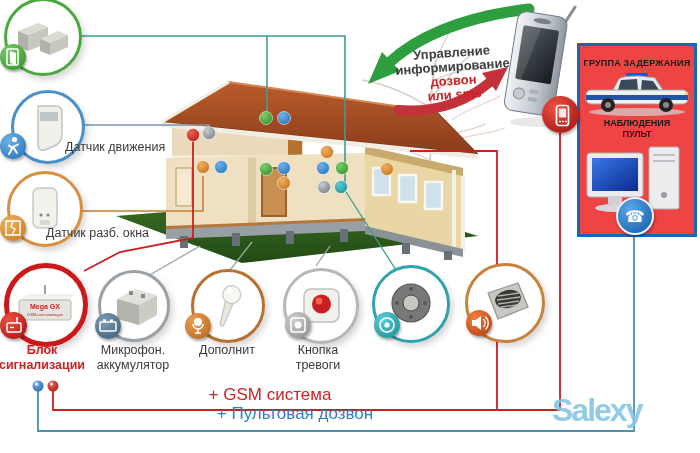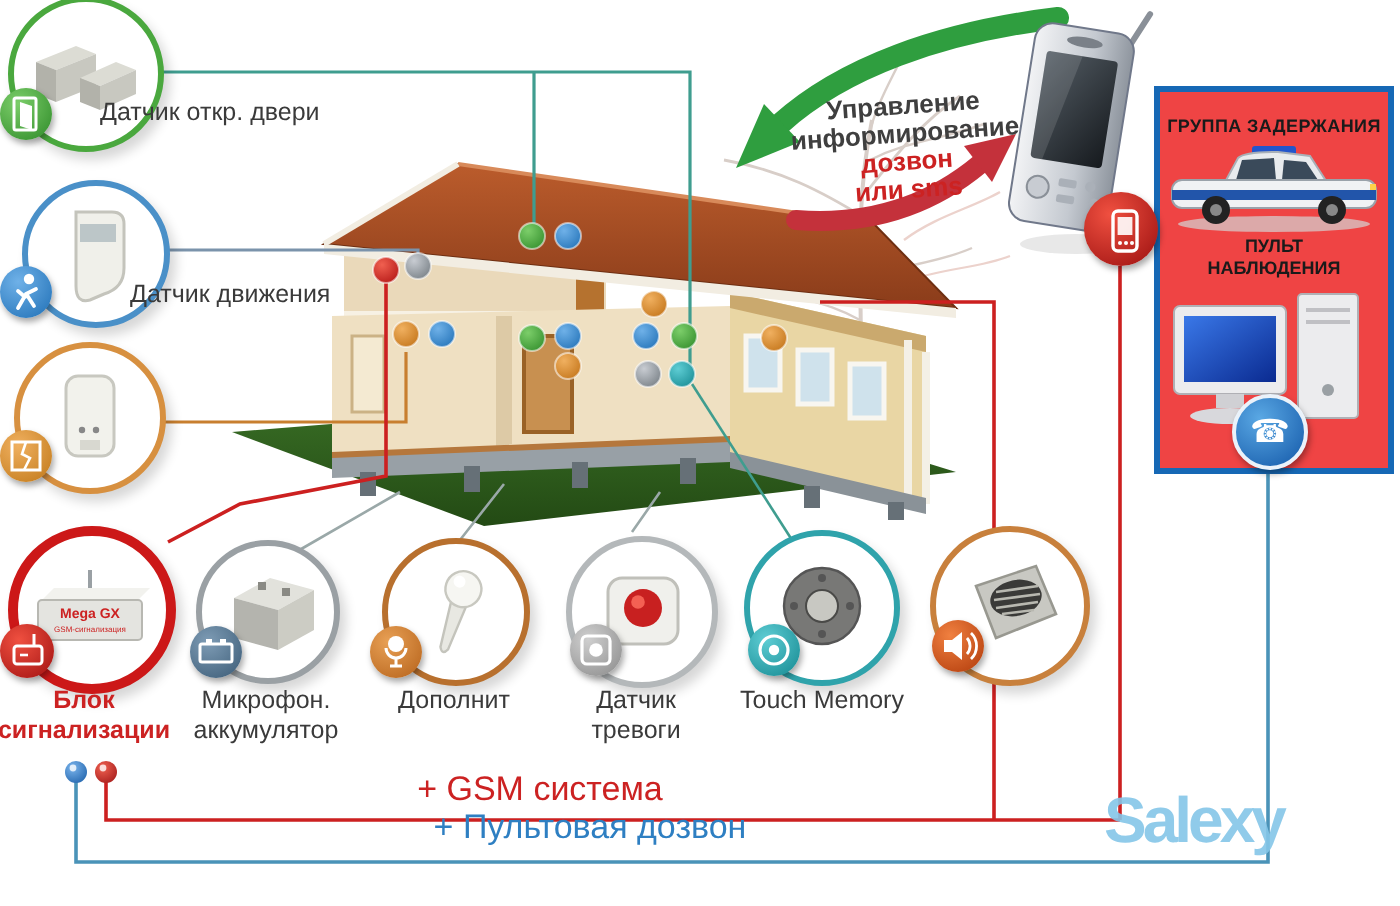--- a/index.html
+++ b/index.html
@@ -196,21 +196,20 @@
         <polygon points="26,22 36,26 36,38 26,34" fill="#b2b2aa"></polygon>
       <polygon points="36,26 54,18 54,30 36,38" fill="#c8c8c0"></polygon>
     </svg>
   </div>
   <div class="badge b-green" style="left:0;top:44px;width:26px;height:26px;">
     <svg width="26" height="26" viewBox="0 0 26 26">
         <rect x="7" y="5" width="11" height="16" rx="1" fill="none" stroke="#fff" stroke-width="1.5"></rect>
         <polygon points="10,7 16,9 16,21 10,19" fill="#fff"></polygon>
       </svg>
   </div>
-  <div class="lbl" style="left:50px;top:49px;">Датчик откр. двери</div>
 
   <div class="node" style="left:11px;top:90px;width:68px;height:68px;border:3px solid #4a90c8;">
     <svg width="38" height="50" viewBox="0 0 38 50">
       <path d="M9,4 h18 q6,0 6,6 v22 q0,10 -10,13 l-7,3 q-7,2 -7,-7 Z" fill="#f0f0ea" stroke="#c4c4bc" stroke-width="1.5"></path>
       <rect x="11" y="10" width="18" height="9" fill="#bcc6c8"></rect>
     </svg>
   </div>
   <div class="badge b-blue" style="left:0;top:133px;width:26px;height:26px;">
     <svg width="26" height="26" viewBox="0 0 26 26">
         <circle cx="14.5" cy="6.5" r="2.6" fill="#fff"></circle>
@@ -226,20 +225,21 @@
         <circle cx="20" cy="30" r="1.6" fill="#888"></circle>
       <rect x="12" y="35" width="10" height="5" fill="#d8d8d0"></rect>
     </svg>
   </div>
   <div class="badge b-orange" style="left:0;top:215px;width:26px;height:26px;">
     <svg width="26" height="26" viewBox="0 0 26 26">
         <rect x="6" y="6" width="14" height="14" fill="none" stroke="#fff" stroke-width="1.5"></rect>
         <path d="M13,6 L11,12 L15,14 L12,20" stroke="#fff" stroke-width="1.3" fill="none"></path>
       </svg>
   </div>
+  <div class="lbl" style="left:46px;top:226px;">Датчик разб. окна</div>
 
   <div class="node" style="left:4px;top:263px;width:74px;height:74px;border:5px solid #cc1818;">
     <svg width="62" height="42" viewBox="0 0 62 42">
       <line x1="30" y1="1" x2="30" y2="11" stroke="#9aa0a4" stroke-width="2"></line>
       <polygon points="6,16 12,10 60,10 54,16" fill="#f2f2ee"></polygon>
       <rect x="4" y="16" width="52" height="20" rx="2" fill="#e4e4e0" stroke="#b8b8b2" stroke-width="1"></rect>
       <text x="30" y="25" text-anchor="middle" font-size="7" font-weight="bold" fill="#cc2222">Mega GX</text>
       <text x="30" y="32" text-anchor="middle" font-size="4" fill="#cc2222">GSM-сигнализация</text>
     </svg>
   </div>
@@ -293,39 +293,38 @@
       <circle cx="24.5" cy="21" r="9.5" fill="#c82020"></circle>
         <circle cx="22" cy="18" r="3.4" fill="#ff7060" opacity=".8"></circle>
     </svg>
   </div>
   <div class="badge b-gray" style="left:285px;top:312px;width:26px;height:26px;">
     <svg width="26" height="26" viewBox="0 0 26 26">
         <rect x="6" y="6" width="14" height="14" rx="2.5" fill="none" stroke="#fff" stroke-width="1.6"></rect>
         <circle cx="13" cy="13" r="3.4" fill="#fff"></circle>
       </svg>
   </div>
-  <div class="lbl center" style="left:276px;top:343px;width:84px;">Датчик тревоги</div>
+  <div class="lbl center" style="left:276px;top:343px;width:84px;">Кнопка тревоги</div>
 
   <div class="node" style="left:372px;top:265px;width:72px;height:72px;border:3px solid #2fa3ab;">
     <svg width="50" height="48" viewBox="0 0 50 48">
       <circle cx="25" cy="23" r="19" fill="#787876" stroke="#555" stroke-width="1.2"></circle>
       <circle cx="25" cy="23" r="8" fill="#c8c8c2" stroke="#4a4a48" stroke-width="1"></circle>
       <circle cx="25" cy="9" r="2" fill="#555"></circle>
         <circle cx="11" cy="23" r="2" fill="#555"></circle>
       <circle cx="39" cy="23" r="2" fill="#555"></circle>
         <circle cx="25" cy="37" r="2" fill="#555"></circle>
     </svg>
   </div>
   <div class="badge b-teal" style="left:374px;top:312px;width:26px;height:26px;">
     <svg width="26" height="26" viewBox="0 0 26 26">
         <circle cx="13" cy="13" r="7" fill="none" stroke="#fff" stroke-width="1.6"></circle>
         <circle cx="13" cy="13" r="2.6" fill="#fff"></circle>
       </svg>
   </div>
-  <div class="lbl center" style="left:352px;top:343px;width:118px;">Touch Memory</div>
 
   <div class="node" style="left:465px;top:263px;width:74px;height:74px;border:3px solid #c8803c;">
     <svg width="54" height="48" viewBox="0 0 54 48">
       <polygon points="10,14 40,4 50,28 20,40" fill="#c8c8c2" stroke="#989890" stroke-width="1.3"></polygon>
       <ellipse cx="30" cy="20" rx="13" ry="9" transform="rotate(-12 30 20)" fill="#3a3a38"></ellipse>
       <g stroke="#b8b8b0" stroke-width="1.3">
         <line x1="20" y1="17" x2="41" y2="14"></line>
           <line x1="19" y1="21" x2="42" y2="18"></line>
         <line x1="20" y1="25" x2="41" y2="22"></line>
           <line x1="23" y1="28" x2="39" y2="26"></line>
@@ -392,22 +391,22 @@
       <polygon points="60,10 71,11 77,20 59,20" fill="#3a4a5a"></polygon>
       <rect x="4" y="20" width="102" height="14" rx="5" fill="#f0f2f4" stroke="#9aa2aa" stroke-width="1"></rect>
       <rect x="4" y="25" width="102" height="5" fill="#2255aa"></rect>
       <circle cx="26" cy="35" r="7" fill="#222"></circle>
         <circle cx="26" cy="35" r="3" fill="#888"></circle>
       <circle cx="84" cy="35" r="7" fill="#222"></circle>
         <circle cx="84" cy="35" r="3" fill="#888"></circle>
       <rect x="103" y="22" width="3" height="3" fill="#ffd24a"></rect>
     </svg>
     <div class="panel-sub">
+      <div>НАБЛЮДЕНИЯ</div>
       <div>ПУЛЬТ</div>
-      <div>НАБЛЮДЕНИЯ</div>
     </div>
     <svg width="104" height="74" viewBox="0 0 104 74" style="margin:4px auto 0;">
       <defs>
         <linearGradient id="scrB" x1="0" y1="0" x2="1" y2="1">
           <stop offset="0" stop-color="#3a78e8"></stop>
             <stop offset="1" stop-color="#0a2a90"></stop>
         </linearGradient>
       </defs>
       <rect x="64" y="2" width="30" height="62" rx="2" fill="#ececee" stroke="#b0b0b5" stroke-width="1"></rect>
       <line x1="68" y1="10" x2="90" y2="10" stroke="#c0c0c4" stroke-width="2"></line>

